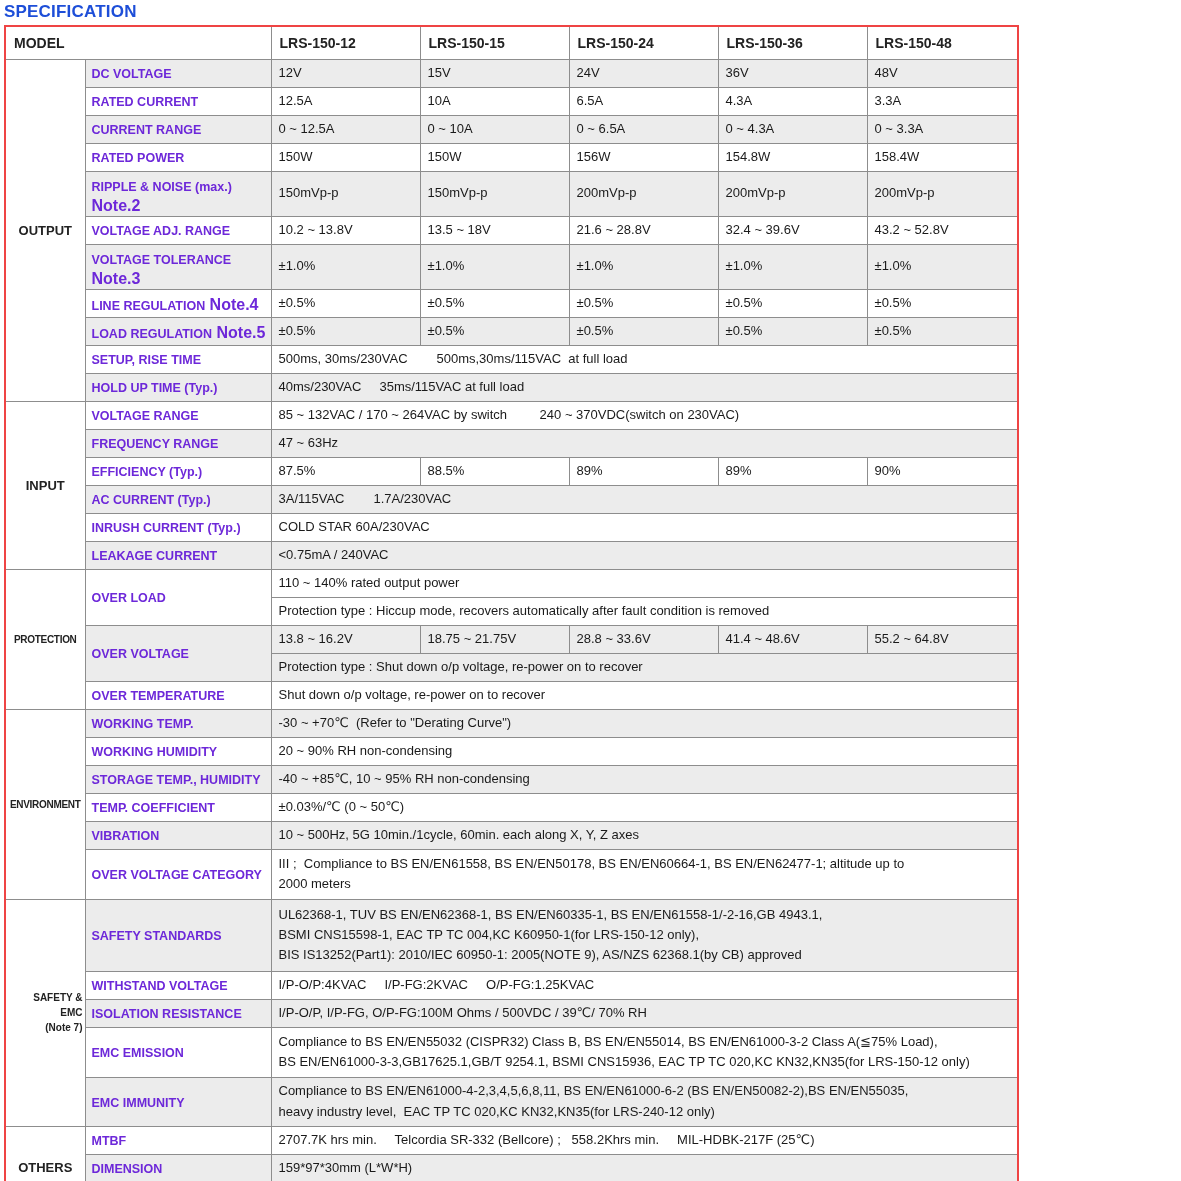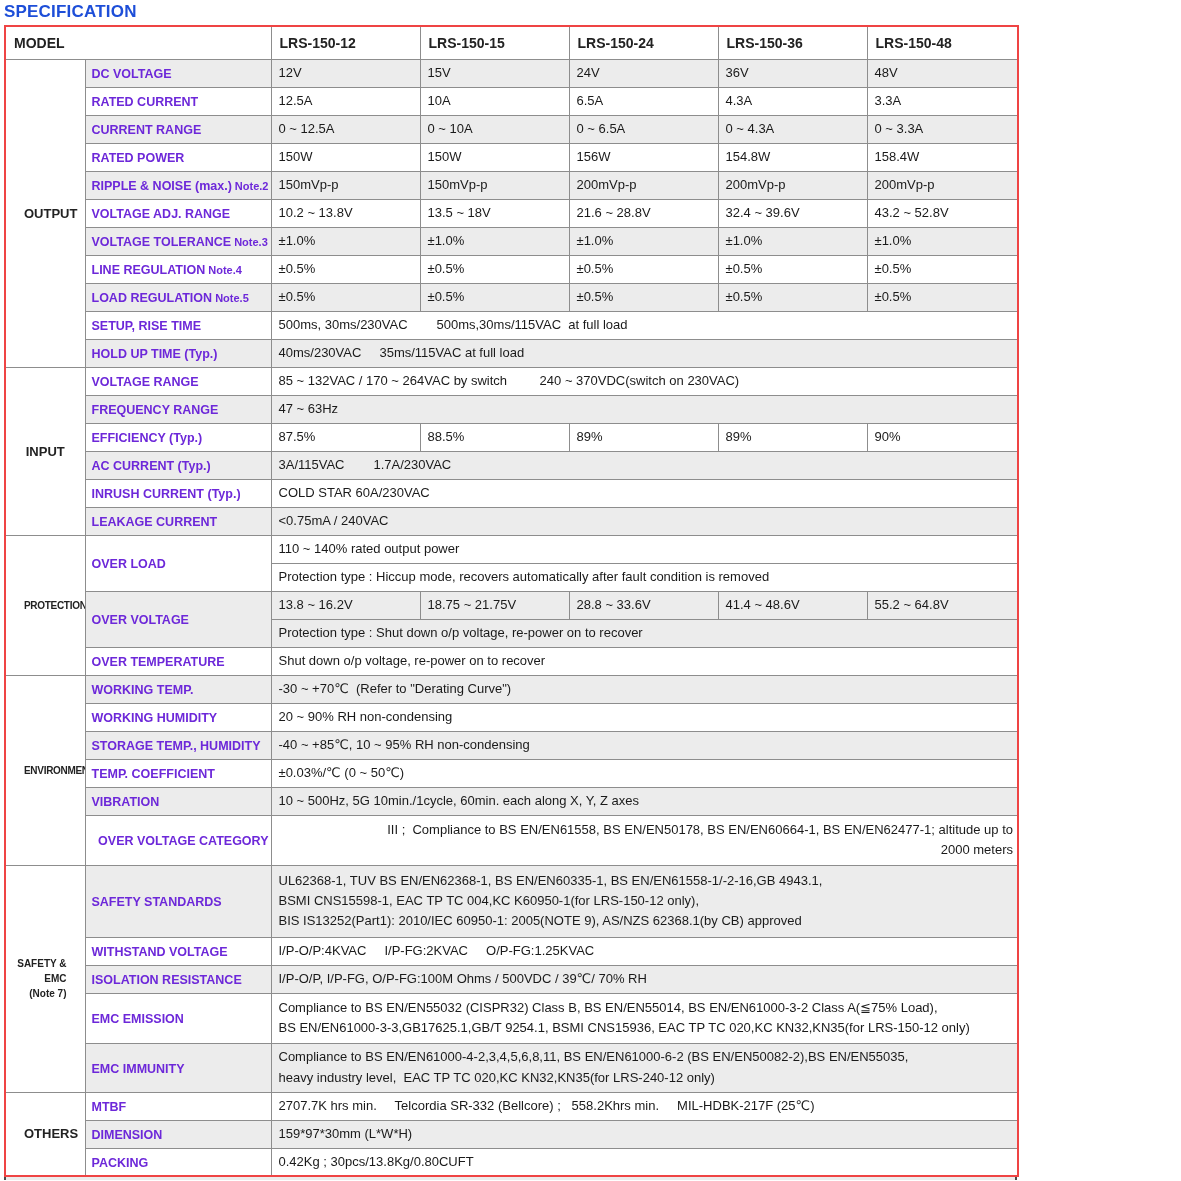--- a/index.html
+++ b/index.html
@@ -36,39 +36,39 @@
     text-align: left;
     padding: 0 0 0 8px;
     color: #222222;
   }
   tbody tr { height: 28px; }
   td.group {
     background: #ffffff;
     text-align: center;
     font-weight: bold;
     font-size: 13px;
-    padding: 0 18px;
+    padding: 0 2px;
     color: #222222;
   }
   td.group.small { font-size: 10px; letter-spacing: -0.3px; }
   td.group.left {
     text-align: right;
     padding-left: 6px;
     white-space: pre-line;
     line-height: 1.5;
     font-size: 10px;
   }
   td.label {
     font-weight: bold;
     font-size: 12.5px;
     padding: 4px 2px 0 6px;
     color: #6d28d9;
     line-height: 1.25;
   }
-  td.label .note { font-size: 11px; }
+  td.label .note { font-size: 16px; }
   td.val {
     font-size: 13px;
     padding: 2px 4px 2px 7px;
     white-space: pre-wrap;
     line-height: 1.55;
   }
   .shade { background: #ececec; }
   .stub {
     width: 1013px;
     height: 3px;
@@ -251,21 +251,21 @@
           <td colspan="5" class="val shade">-40 ~ +85℃, 10 ~ 95% RH non-condensing</td>
         </tr>
         <tr>
           <td class="label"><span>TEMP. COEFFICIENT</span></td>
           <td colspan="5" class="val">±0.03%/℃ (0 ~ 50℃)</td>
         </tr>
         <tr>
           <td class="label shade"><span>VIBRATION</span></td>
           <td colspan="5" class="val shade">10 ~ 500Hz, 5G 10min./1cycle, 60min. each along X, Y, Z axes</td>
         </tr>
-        <tr style="height: 50px; text-align: right;">
+        <tr style="height: 50px;">
           <td class="label"><span>OVER VOLTAGE CATEGORY</span></td>
           <td colspan="5" class="val">III ;  Compliance to BS EN/EN61558, BS EN/EN50178, BS EN/EN60664-1, BS EN/EN62477-1; altitude up to
 2000 meters</td>
         </tr>
         <tr style="height: 72px;">
           <td class="group left" rowspan="5">SAFETY &amp;
 EMC
 (Note 7)</td>
           <td class="label shade"><span>SAFETY STANDARDS</span></td>
           <td colspan="5" class="val shade">UL62368-1, TUV BS EN/EN62368-1, BS EN/EN60335-1, BS EN/EN61558-1/-2-16,GB 4943.1,

